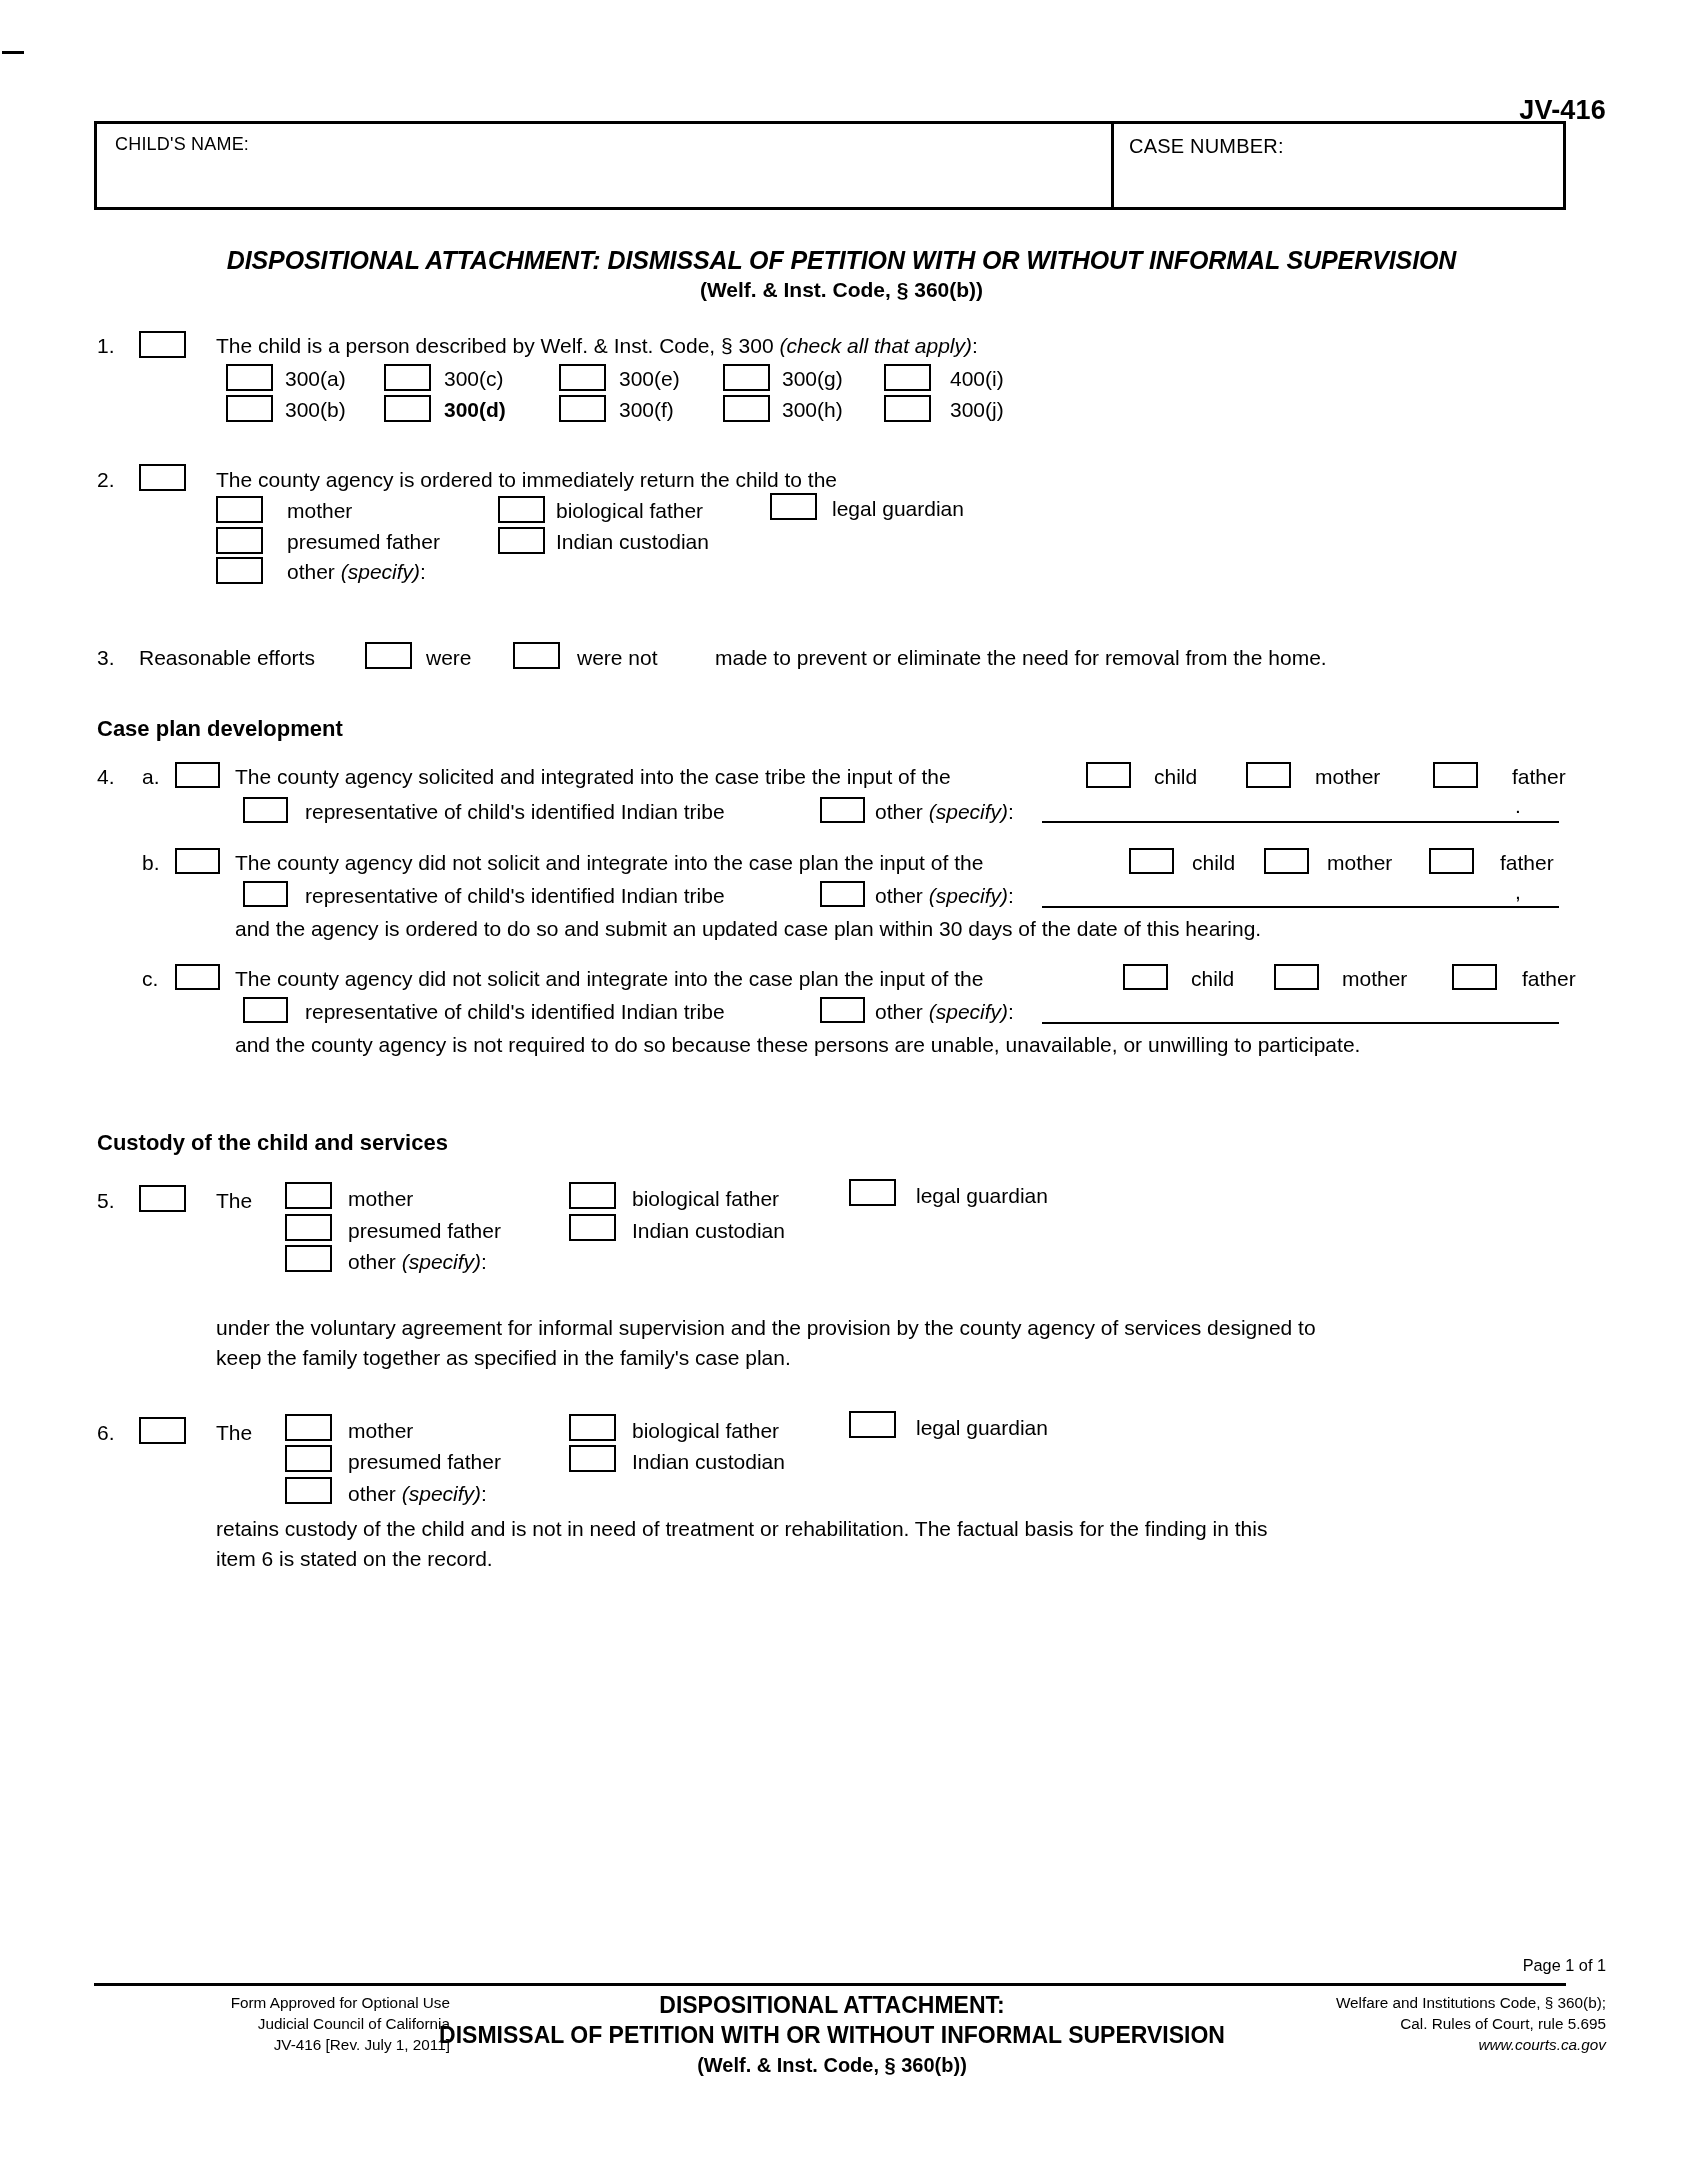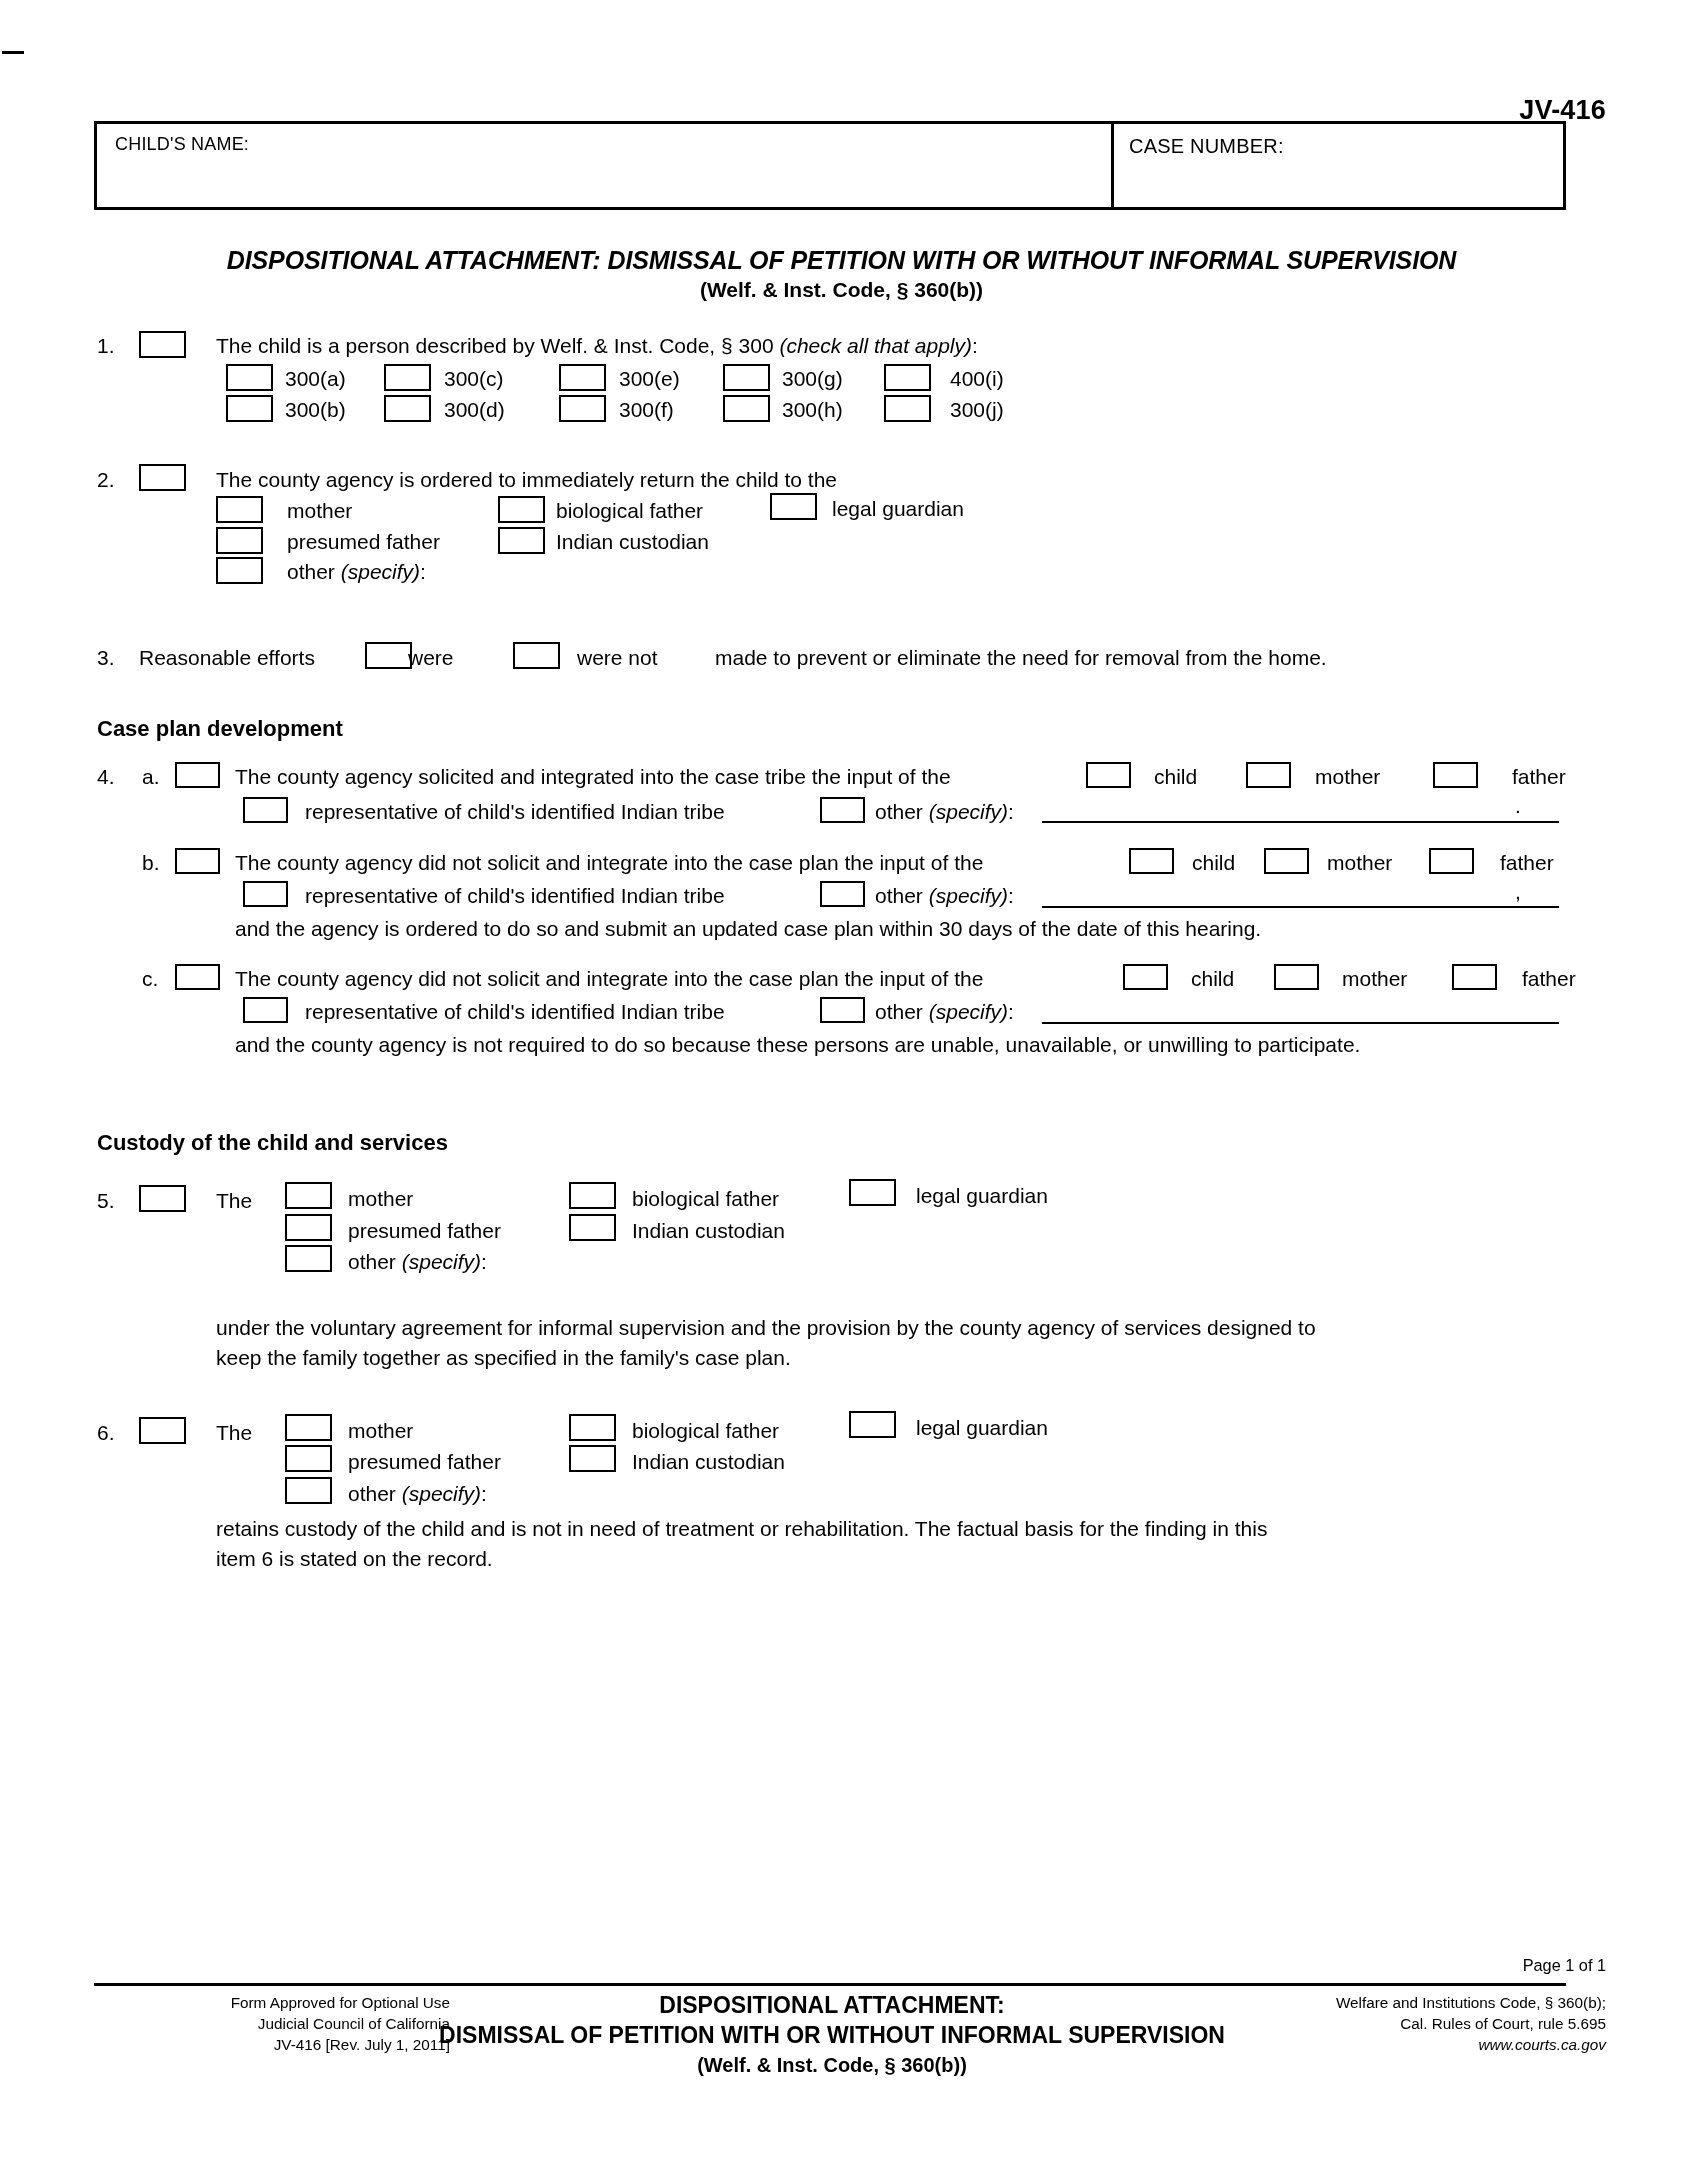--- a/index.html
+++ b/index.html
@@ -204,21 +204,21 @@
   <div class="cb cb-lg" style="left:559px; top:364px;"></div>
   <div class="txt" style="left:619px; top:366px;">300(e)</div>
   <div class="cb cb-lg" style="left:723px; top:364px;"></div>
   <div class="txt" style="left:782px; top:366px;">300(g)</div>
   <div class="cb cb-lg" style="left:884px; top:364px;"></div>
   <div class="txt" style="left:950px; top:366px;">400(i)</div>
 
   <div class="cb cb-lg" style="left:226px; top:395px;"></div>
   <div class="txt" style="left:285px; top:397px;">300(b)</div>
   <div class="cb cb-lg" style="left:384px; top:395px;"></div>
-  <div class="txt" style="left:444px; top:397px;">300(d)</div>
+  <div class="txt" style="left:444px; top:397px;font-weight:bold;">300(d)</div>
   <div class="cb cb-lg" style="left:559px; top:395px;"></div>
   <div class="txt" style="left:619px; top:397px;">300(f)</div>
   <div class="cb cb-lg" style="left:723px; top:395px;"></div>
   <div class="txt" style="left:782px; top:397px;">300(h)</div>
   <div class="cb cb-lg" style="left:884px; top:395px;"></div>
   <div class="txt" style="left:950px; top:397px;">300(j)</div>
 
   <div class="txt" style="left:97px; top:467px;">2.</div>
   <div class="cb cb-lg" style="left:139px; top:464px;"></div>
   <div class="txt" style="left:216px; top:467px;">The county agency is ordered to immediately return the child to the</div>
@@ -234,21 +234,21 @@
   <div class="txt" style="left:287px; top:529px;">presumed father</div>
   <div class="cb cb-lg" style="left:498px; top:527px;"></div>
   <div class="txt" style="left:556px; top:529px;">Indian custodian</div>
 
   <div class="cb cb-lg" style="left:216px; top:557px;"></div>
   <div class="txt" style="left:287px; top:559px;"><span>other</span> <span class="ital">(specify)</span><span>:</span></div>
 
   <div class="txt" style="left:97px; top:645px;">3.</div>
   <div class="txt" style="left:139px; top:645px;">Reasonable efforts</div>
   <div class="cb cb-lg" style="left:365px; top:642px;"></div>
-  <div class="txt" style="left:408px; top:645px;">were</div>
+  <div class="txt" style="left:426px; top:645px;">were</div>
   <div class="cb cb-lg" style="left:513px; top:642px;"></div>
   <div class="txt" style="left:577px; top:645px;">were not</div>
   <div class="txt" style="left:715px; top:645px;">made to prevent or eliminate the need for removal from the home.</div>
 
   <div class="sec-head" style="left:97px; top:716px;">Case plan development</div>
 
   <div class="txt" style="left:97px; top:764px;">4.</div>
   <div class="txt" style="left:142px; top:764px;">a.</div>
   <div class="cb cb-md" style="left:175px; top:762px;"></div>
   <div class="txt" style="left:235px; top:764px;">The county agency solicited and integrated into the case tribe the input of the</div>

